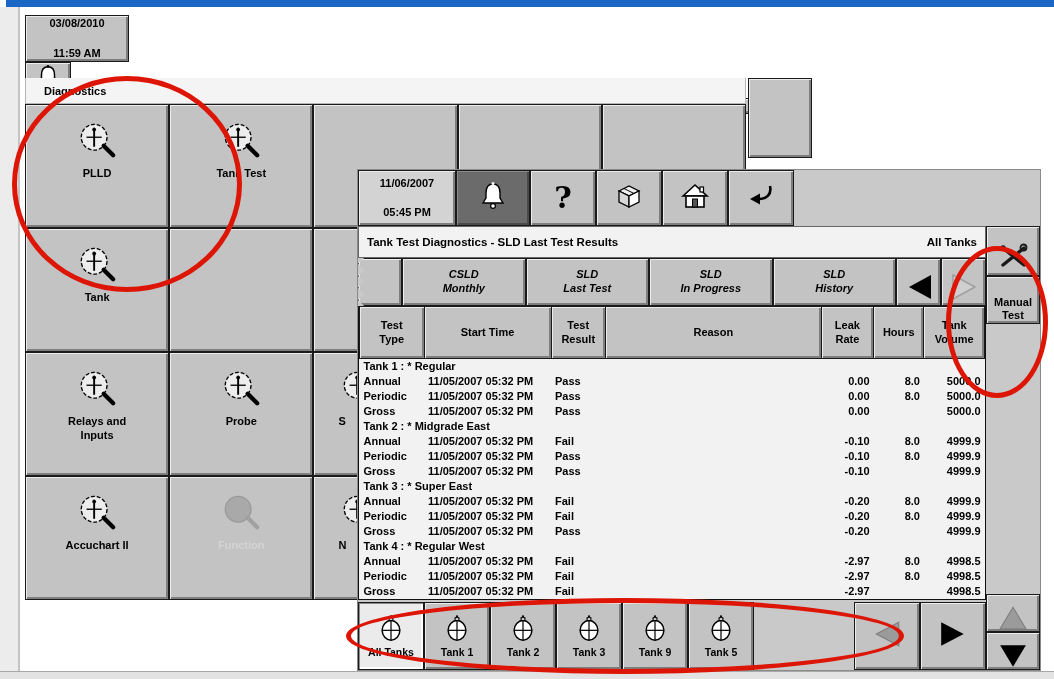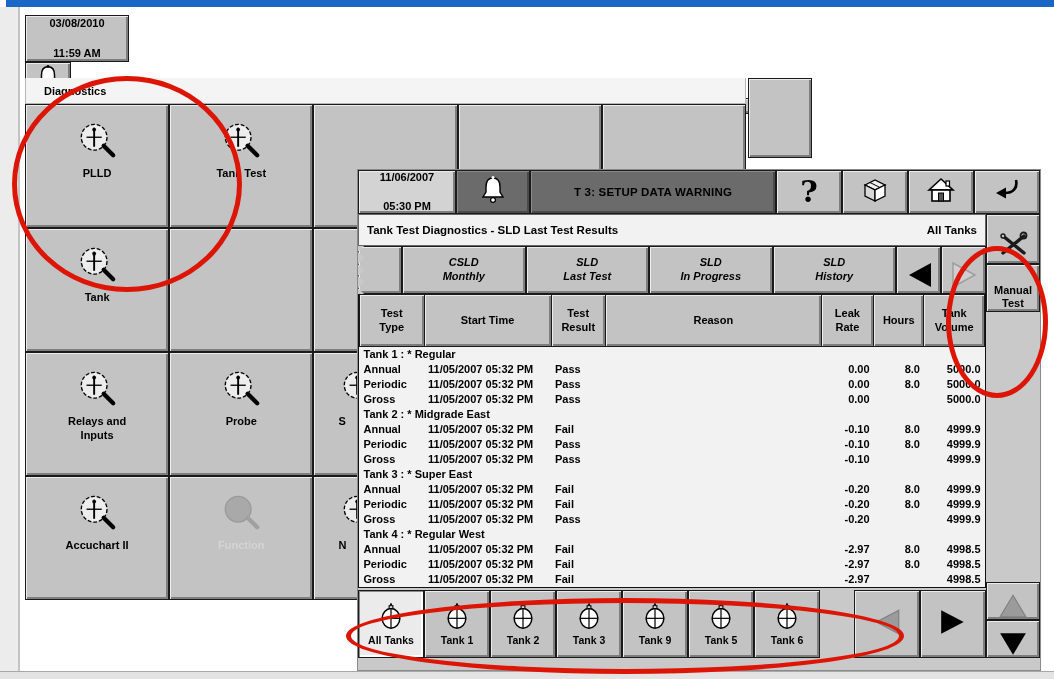--- a/index.html
+++ b/index.html
@@ -39,21 +39,21 @@
   .grid-cell { display:flex; flex-direction:column; align-items:center; padding-top:17px; gap:5px;
                font-size:11px; text-align:center; white-space:pre-line; line-height:1.25; }
   .grid-cell.disabled { color:#d4d4d4; }
   .grid-cell.sliver { align-items:flex-start; padding-left:24px; }
   .gicon { width:44px; height:40px; display:block; }
   .bg-siderail { width:64px; margin-left:2px; }
   .bg-sidebox { height:80px; }
 
   
   #fg-window { left:358px; top:170px; width:682px; height:500px; z-index:2; background:#c9c9c9; box-shadow:0 0 0 1px #8a8a8a; }
-  .fg-header { display:flex; height:44px; }
+  .fg-header { display:flex; height:56px; }
   .fg-date { width:98px; flex:none; background:#d3d3d3; }
   .fg-bell { width:74px; flex:none; }
   .fg-warn { flex:1; font-size:11.5px; letter-spacing:.2px; }
   .fg-ic   { width:66px; flex:none; }
   .fg-body { display:flex; height:444px; }
   .fg-main { width:698px; display:flex; flex-direction:column; }
   .title-strip { height:32px; background:#f2f2f2; border:1px solid #666; display:flex;
                  align-items:center; justify-content:space-between; padding:0 8px; font-size:11.5px; }
   .tabs-row { height:48px; display:flex; }
   .tab { display:flex; align-items:center; justify-content:center; white-space:pre-line;
@@ -243,33 +243,30 @@
     <div class="bg-siderail">
       <div class="side-box bg-sidebox"></div>
     </div>
   </div>
 </div>
 
 <div id="fg-window" class="window">
   <div class="fg-header">
     <div class="hbox fg-date">
       <div class="dt"><span>11/06/2007</span><br>
-      <span>05:30 PM</span></div>
+      <span>05:45 PM</span></div>
     </div>
     <div class="hbox fg-bell dark">
       <span>
         <svg viewBox="0 0 30 32" width="30" height="32">
             <path d="M15 4 C10 4 8 8 8 13 L8 18 L5 23 L25 23 L22 18 L22 13 C22 8 20 4 15 4 Z" fill="#fff" stroke="#000" stroke-width="1.4"></path>
             <circle cx="15" cy="26" r="2.4" fill="#fff" stroke="#000" stroke-width="1.2"></circle>
             <circle cx="15" cy="3.6" r="1.5" fill="#fff"></circle>
           </svg>
       </span>
-    </div>
-    <div class="hbox fg-warn dark">
-      <span>T 3: SETUP DATA WARNING</span>
     </div>
     <div class="hbox fg-ic">
         <span class="help-q">?</span>
       </div>
     <div class="hbox fg-ic">
       <span>
         <svg viewBox="0 0 28 28" width="28" height="28">
             <polygon points="4,9 14,4 24,9 14,14" fill="#f0f0f0" stroke="#000" stroke-width="1.3"></polygon>
             <polygon points="4,9 14,14 14,25 4,20" fill="#d8d8d8" stroke="#000" stroke-width="1.3"></polygon>
             <polygon points="24,9 14,14 14,25 24,20" fill="#ffffff" stroke="#000" stroke-width="1.3"></polygon>
@@ -535,30 +532,20 @@
             <div class="tankbtn">
               <span><svg viewBox="0 0 30 30" width="28" height="28" xmlns="http://www.w3.org/2000/svg">
     <circle cx="15" cy="2.5" r="1.2" fill="#000"></circle>
     <rect x="13" y="4" width="4" height="3.5" fill="#fff" stroke="#000" stroke-width="1.2"></rect>
     <ellipse cx="15" cy="17.5" rx="9.5" ry="10.5" fill="#fff" stroke="#000" stroke-width="1.6"></ellipse>
     <line x1="15" y1="7" x2="15" y2="28" stroke="#000" stroke-width="1.3"></line>
     <line x1="5.5" y1="17.5" x2="24.5" y2="17.5" stroke="#000" stroke-width="1.3"></line>
   </svg></span>
               <span>Tank 5</span>
             </div>
-            <div class="tankbtn">
-              <span><svg viewBox="0 0 30 30" width="28" height="28" xmlns="http://www.w3.org/2000/svg">
-    <circle cx="15" cy="2.5" r="1.2" fill="#000"></circle>
-    <rect x="13" y="4" width="4" height="3.5" fill="#fff" stroke="#000" stroke-width="1.2"></rect>
-    <ellipse cx="15" cy="17.5" rx="9.5" ry="10.5" fill="#fff" stroke="#000" stroke-width="1.6"></ellipse>
-    <line x1="15" y1="7" x2="15" y2="28" stroke="#000" stroke-width="1.3"></line>
-    <line x1="5.5" y1="17.5" x2="24.5" y2="17.5" stroke="#000" stroke-width="1.3"></line>
-  </svg></span>
-              <span>Tank 6</span>
-            </div>
           </div>
         <div class="bar-spacer"></div>
         <div class="navbtn">
           <span>
             <svg viewBox="0 0 28 28" width="30" height="30">
                 <polygon points="25,3 4,14 25,25" fill="#9b9b9b" stroke="#7e7e7e"></polygon>
               </svg>
           </span>
         </div>
         <div class="navbtn">

